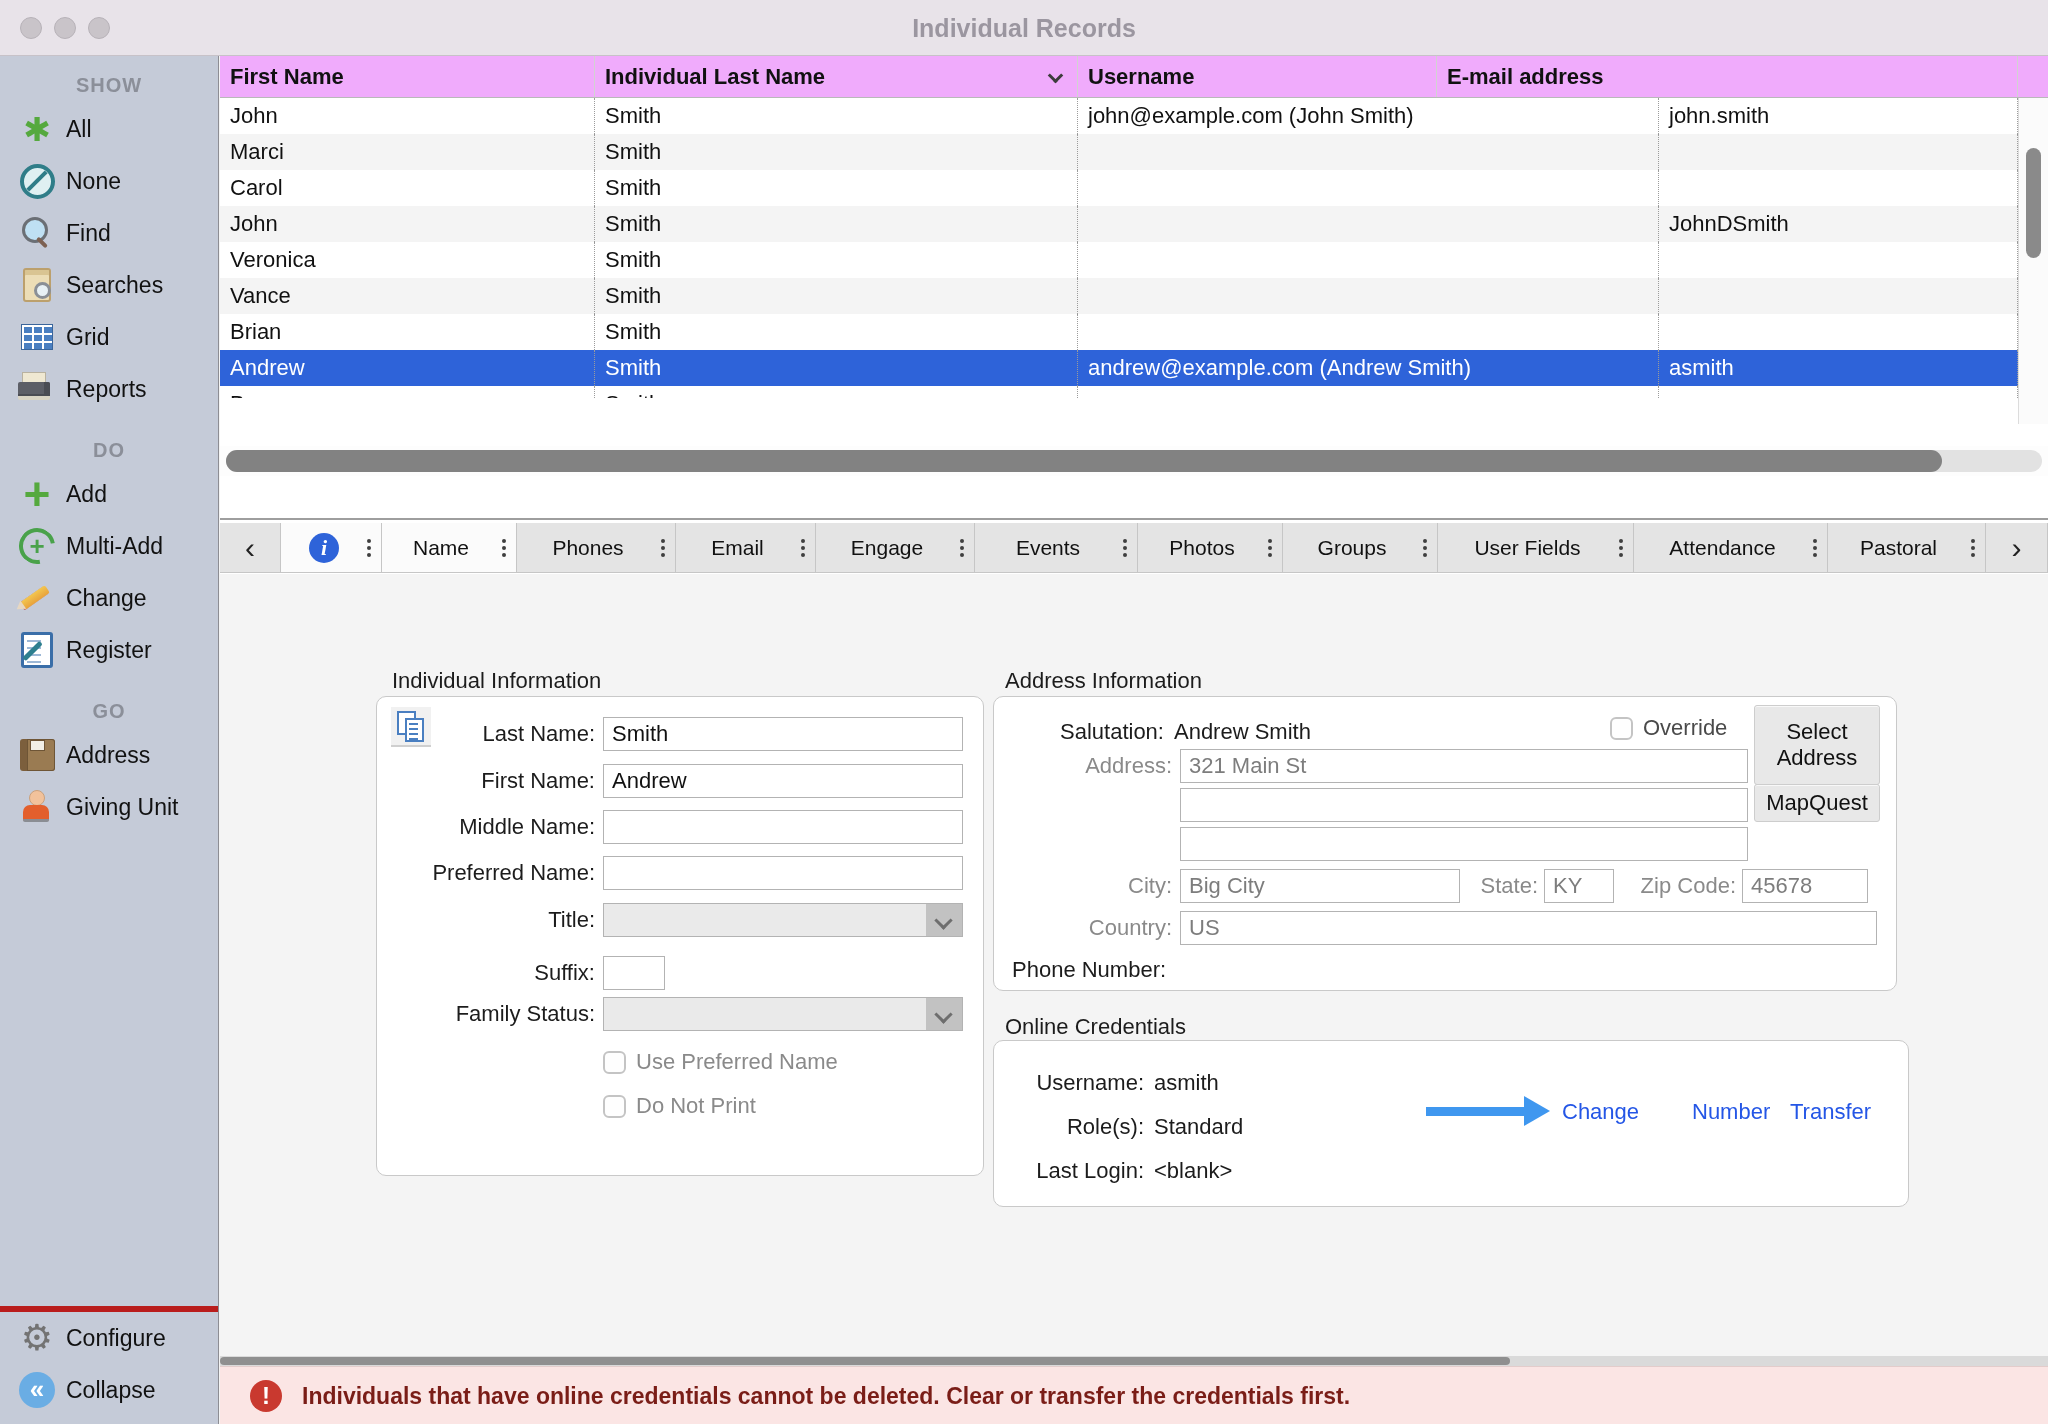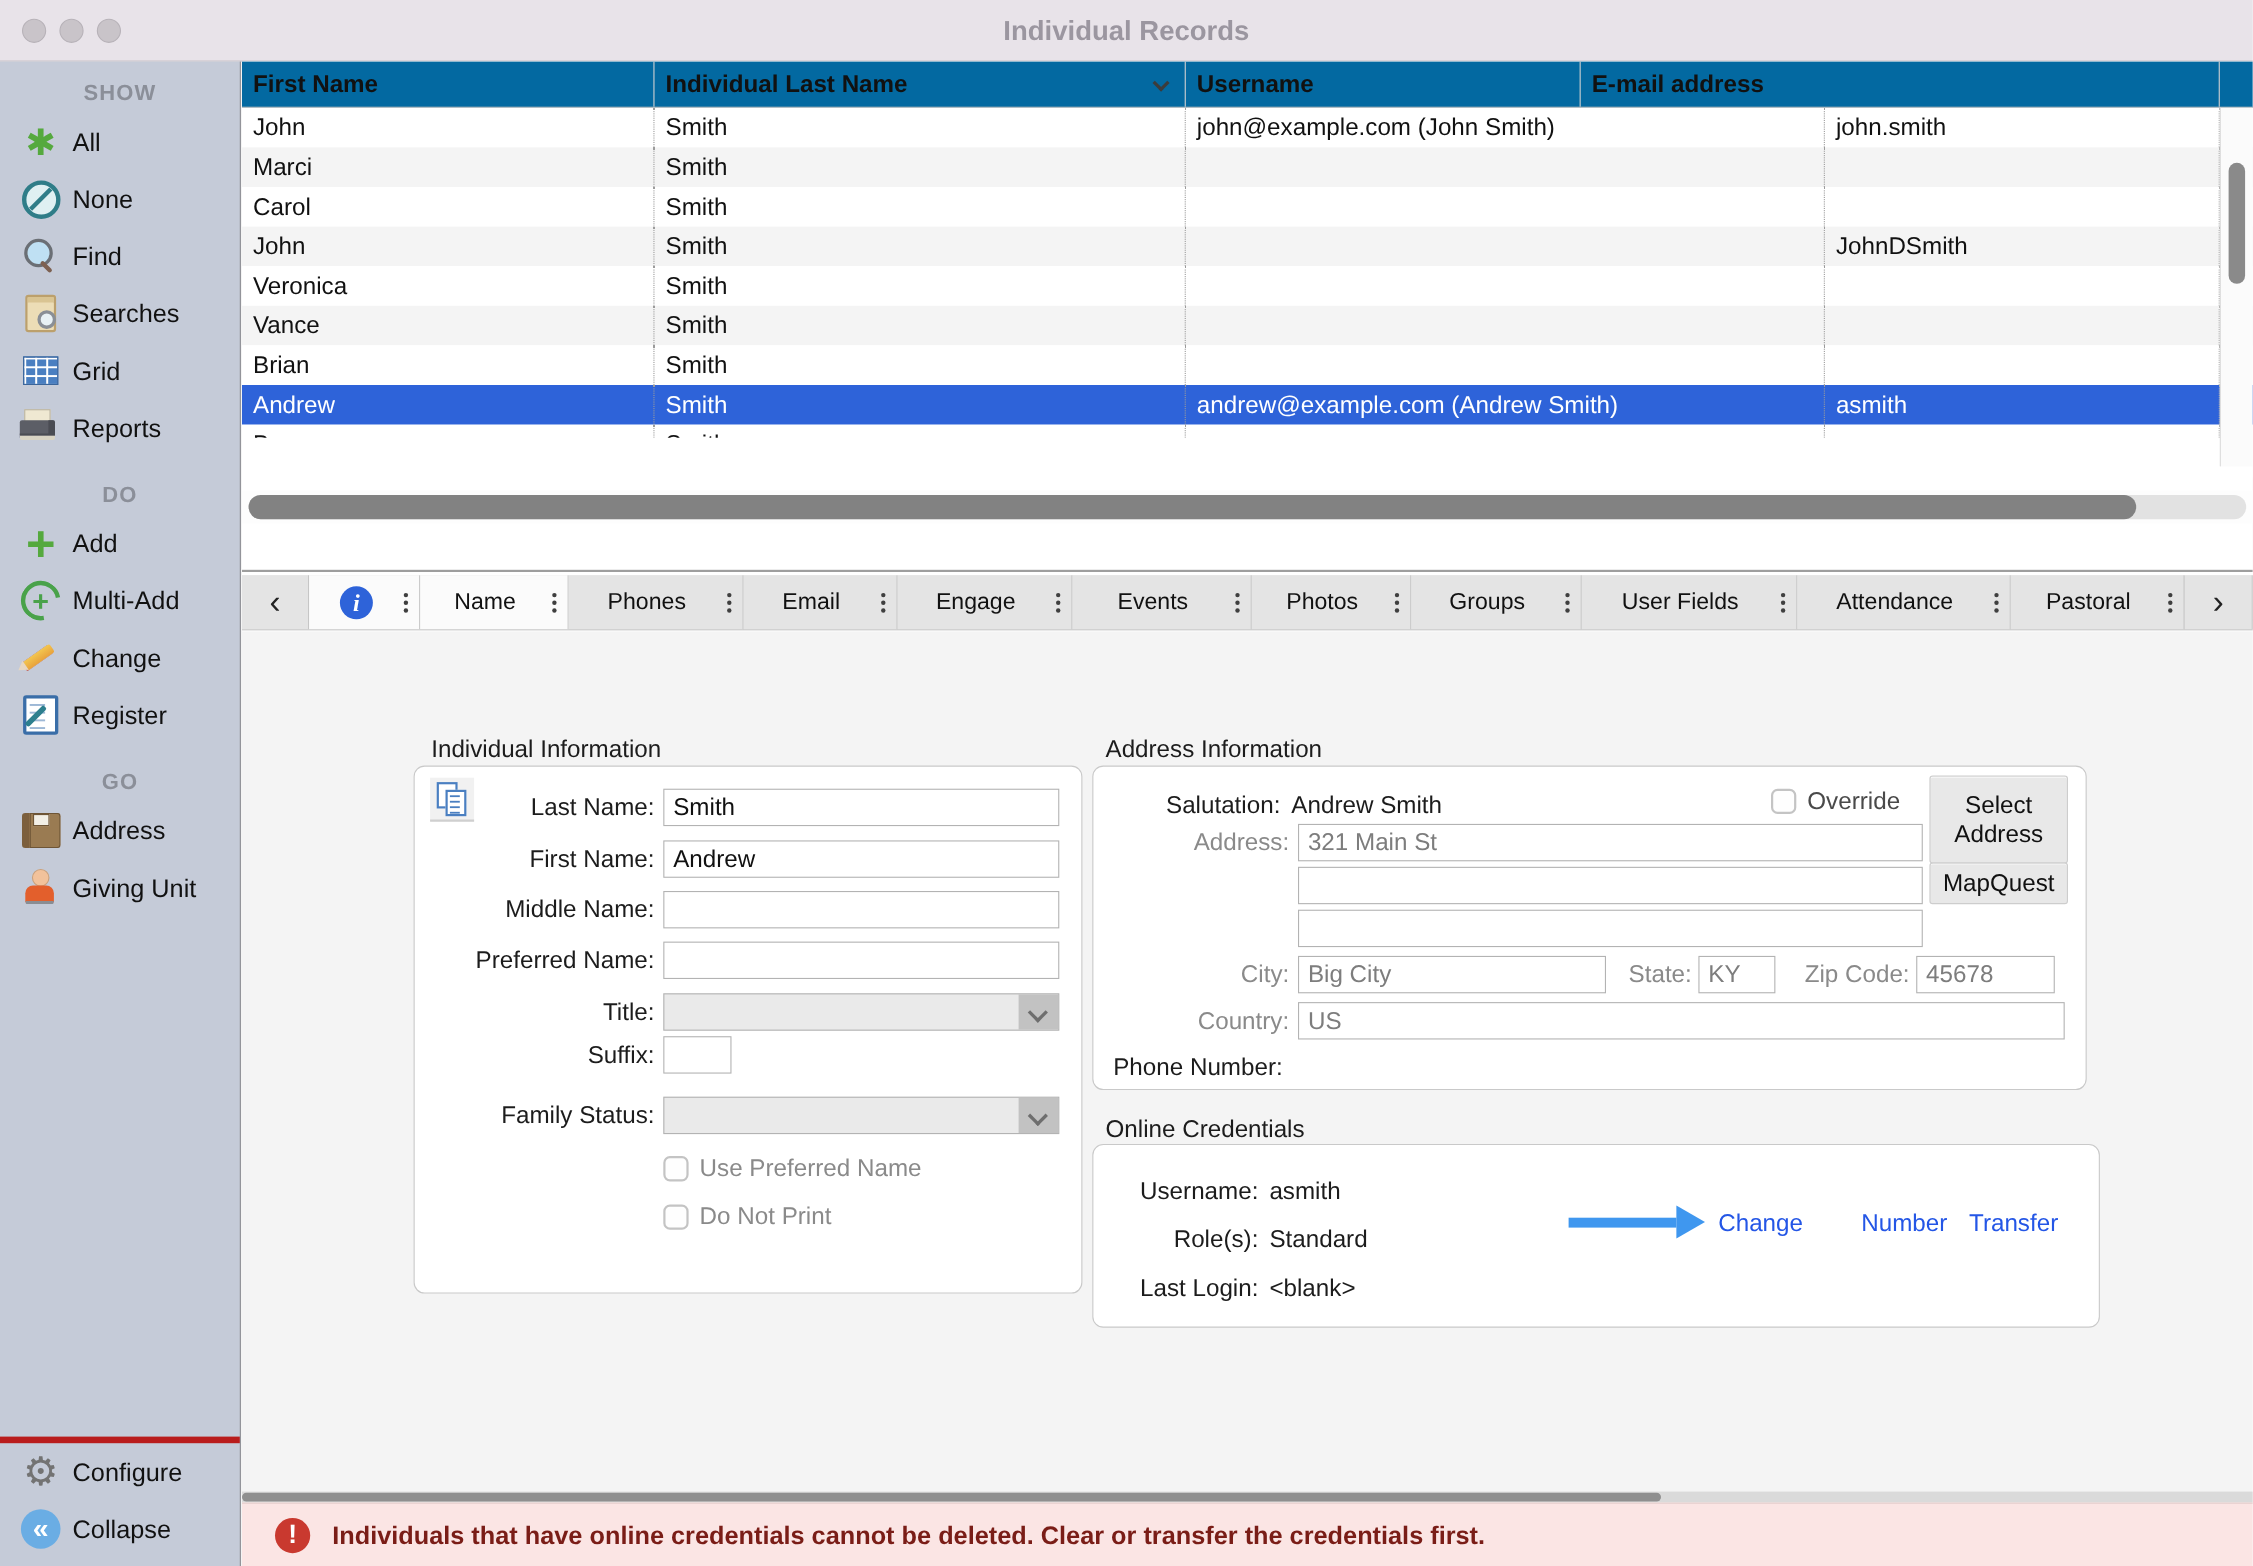--- a/index.html
+++ b/index.html
@@ -90,21 +90,21 @@
   .ic-collapse { width:36px; height:36px; border-radius:50%; background:#6aade4;
                  display:flex; align-items:center; justify-content:center; }
   .ic-collapse::before { content:"\00AB"; color:#fff; font-size:26px; font-weight:bold; line-height:1;
                          margin-top:-3px; }
 
   
   .main { position:absolute; left:220px; top:56px; width:1828px; height:1368px; background:#fff; }
 
   
   .grid-table { position:absolute; left:0; top:0; width:1828px; height:378px; background:#fff; }
-  .thead { display:flex; height:42px; background:#0369a1; border-bottom:1px solid #b9b9b9; }
+  .thead { display:flex; height:42px; background:#f0abfc; border-bottom:1px solid #b9b9b9; }
   .th { font-size:22px; font-weight:bold; color:#111; padding-left:10px; display:flex;
         align-items:center; border-right:1px solid #d2d2d2; position:relative; }
   .th.c1{ width:375px; } .th.c2{ width:483px; } .th.c3{ width:581px; } .th.c4{ width:359px; }
   .th.gutter { width:30px; border-right:none; }
   .sort-chev { position:absolute; right:16px; top:14px; width:11px; height:11px;
                border-right:3px solid #3c3c3c; border-bottom:3px solid #3c3c3c;
                transform:rotate(45deg); }
   .trow { display:flex; height:36px; }
   .trow:nth-child(even){ background:#f4f4f4; }
   .trow:nth-child(odd){ background:#fff; }
@@ -452,21 +452,21 @@
         <div class="frow" style="left:0; top:159px">
           <span class="flabel" style="width:218px">Preferred Name:</span>
           <div class="finput" style="width:360px; margin-left:8px"></div>
         </div>
         <div class="frow" style="left:0; top:206px">
           <span class="flabel" style="width:218px">Title:</span>
           <div class="dropdown" style="width:360px; margin-left:8px">
             <span class="dd-box"></span>
           </div>
         </div>
-        <div class="frow" style="left:0; top:245px">
+        <div class="frow" style="left:0; top:259px">
           <span class="flabel" style="width:218px">Suffix:</span>
           <div class="finput" style="width:62px; margin-left:8px"></div>
         </div>
         <div class="frow" style="left:0; top:300px">
           <span class="flabel" style="width:218px">Family Status:</span>
           <div class="dropdown" style="width:360px; margin-left:8px">
             <span class="dd-box"></span>
           </div>
         </div>
         <div class="frow" style="left:226px; top:348px">

